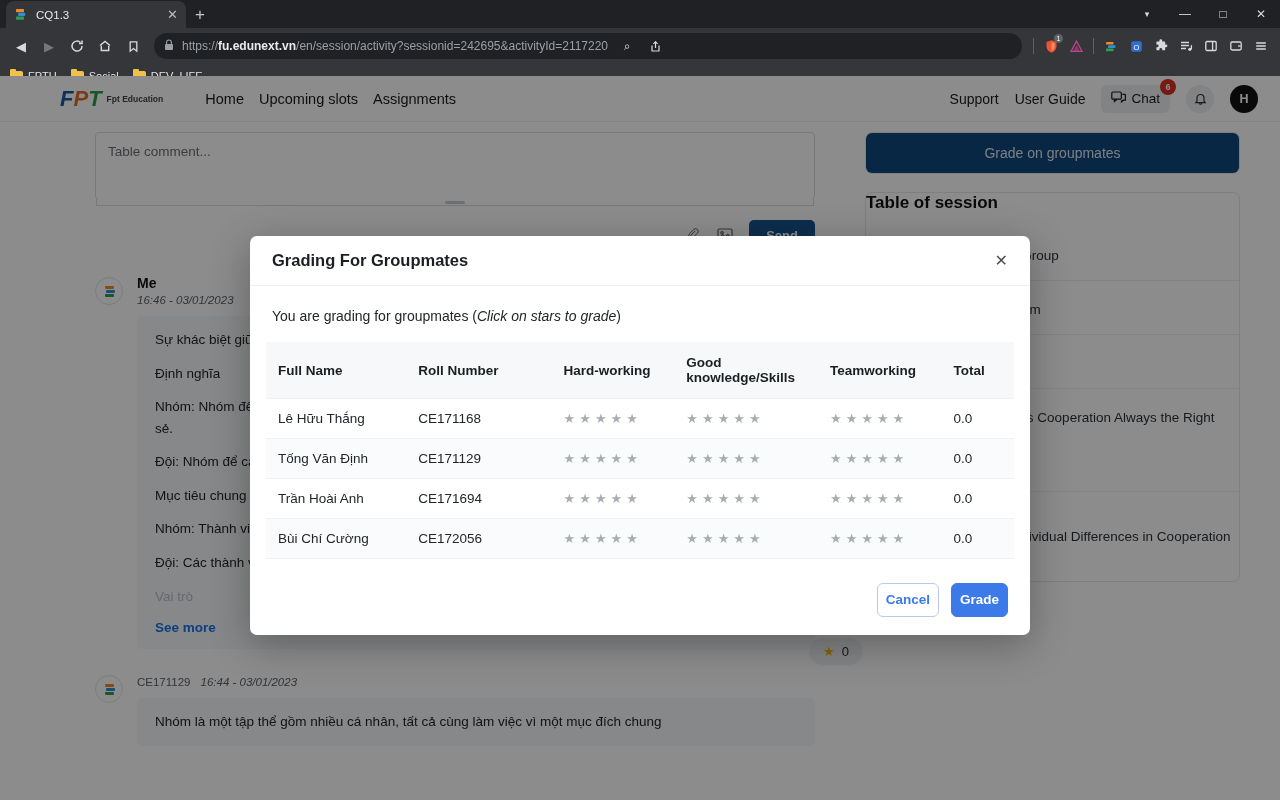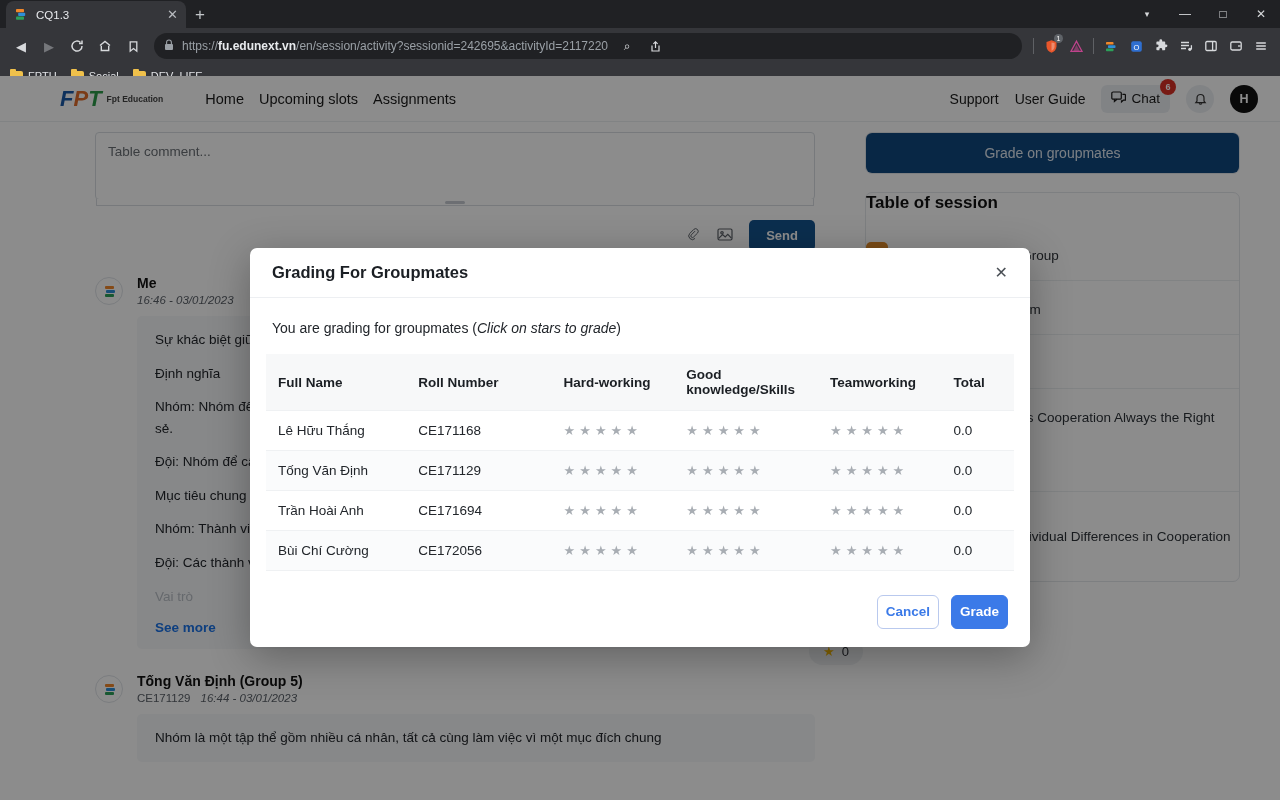--- a/index.html
+++ b/index.html
@@ -220,21 +220,21 @@
   .toc-label { font-size: 14px; font-weight: 700; color: #111; }
   .toc-desc { font-size: 13.5px; color: #2d3238; line-height: 1.55; margin-top: 6px; }
   .tag {
     display: inline-block; margin-top: 10px; background: #e8eef7; color: #2f6bb5;
     font-size: 11.5px; border-radius: 4px; padding: 3px 9px;
   }
   .toc-sep { height: 1px; background: #eceef1; }
 
   
   .modal-wrap {
-    position: absolute; left: 250px; top: 172px; width: 780px;
+    position: absolute; left: 250px; top: 160px; width: 780px;
     z-index: 60;
   }
   .modal {
     background: #fff; border-radius: 7px; box-shadow: 0 10px 40px rgba(0,0,0,0.30);
     overflow: hidden;
   }
   .modal-head {
     height: 50px; display: flex; align-items: center; padding: 0 22px;
     border-bottom: 1px solid #edeff2;
   }
@@ -517,21 +517,20 @@
 
         <div class="post">
           <span class="post-avatar">
             <span class="mini-fpt">
               <span class="mini-bar" style="background:#f0872a"></span>
               <span class="mini-bar" style="background:#2f8fd8; margin-left:3px"></span>
               <span class="mini-bar" style="background:#2ca05a"></span>
             </span>
           </span>
           <div class="post-main">
-            <div class="post-name">Tống Văn Định (Group 5)</div>
             <div class="post-meta">
               <span class="roll">CE171129</span><span>16:44 - 03/01/2023</span>
             </div>
             <div class="post-body">
               <div class="pb-line wrap">Nhóm là một tập thể gồm nhiều cá nhân, tất cả cùng làm việc vì một mục đích chung</div>
             </div>
           </div>
         </div>
 
       </div>

